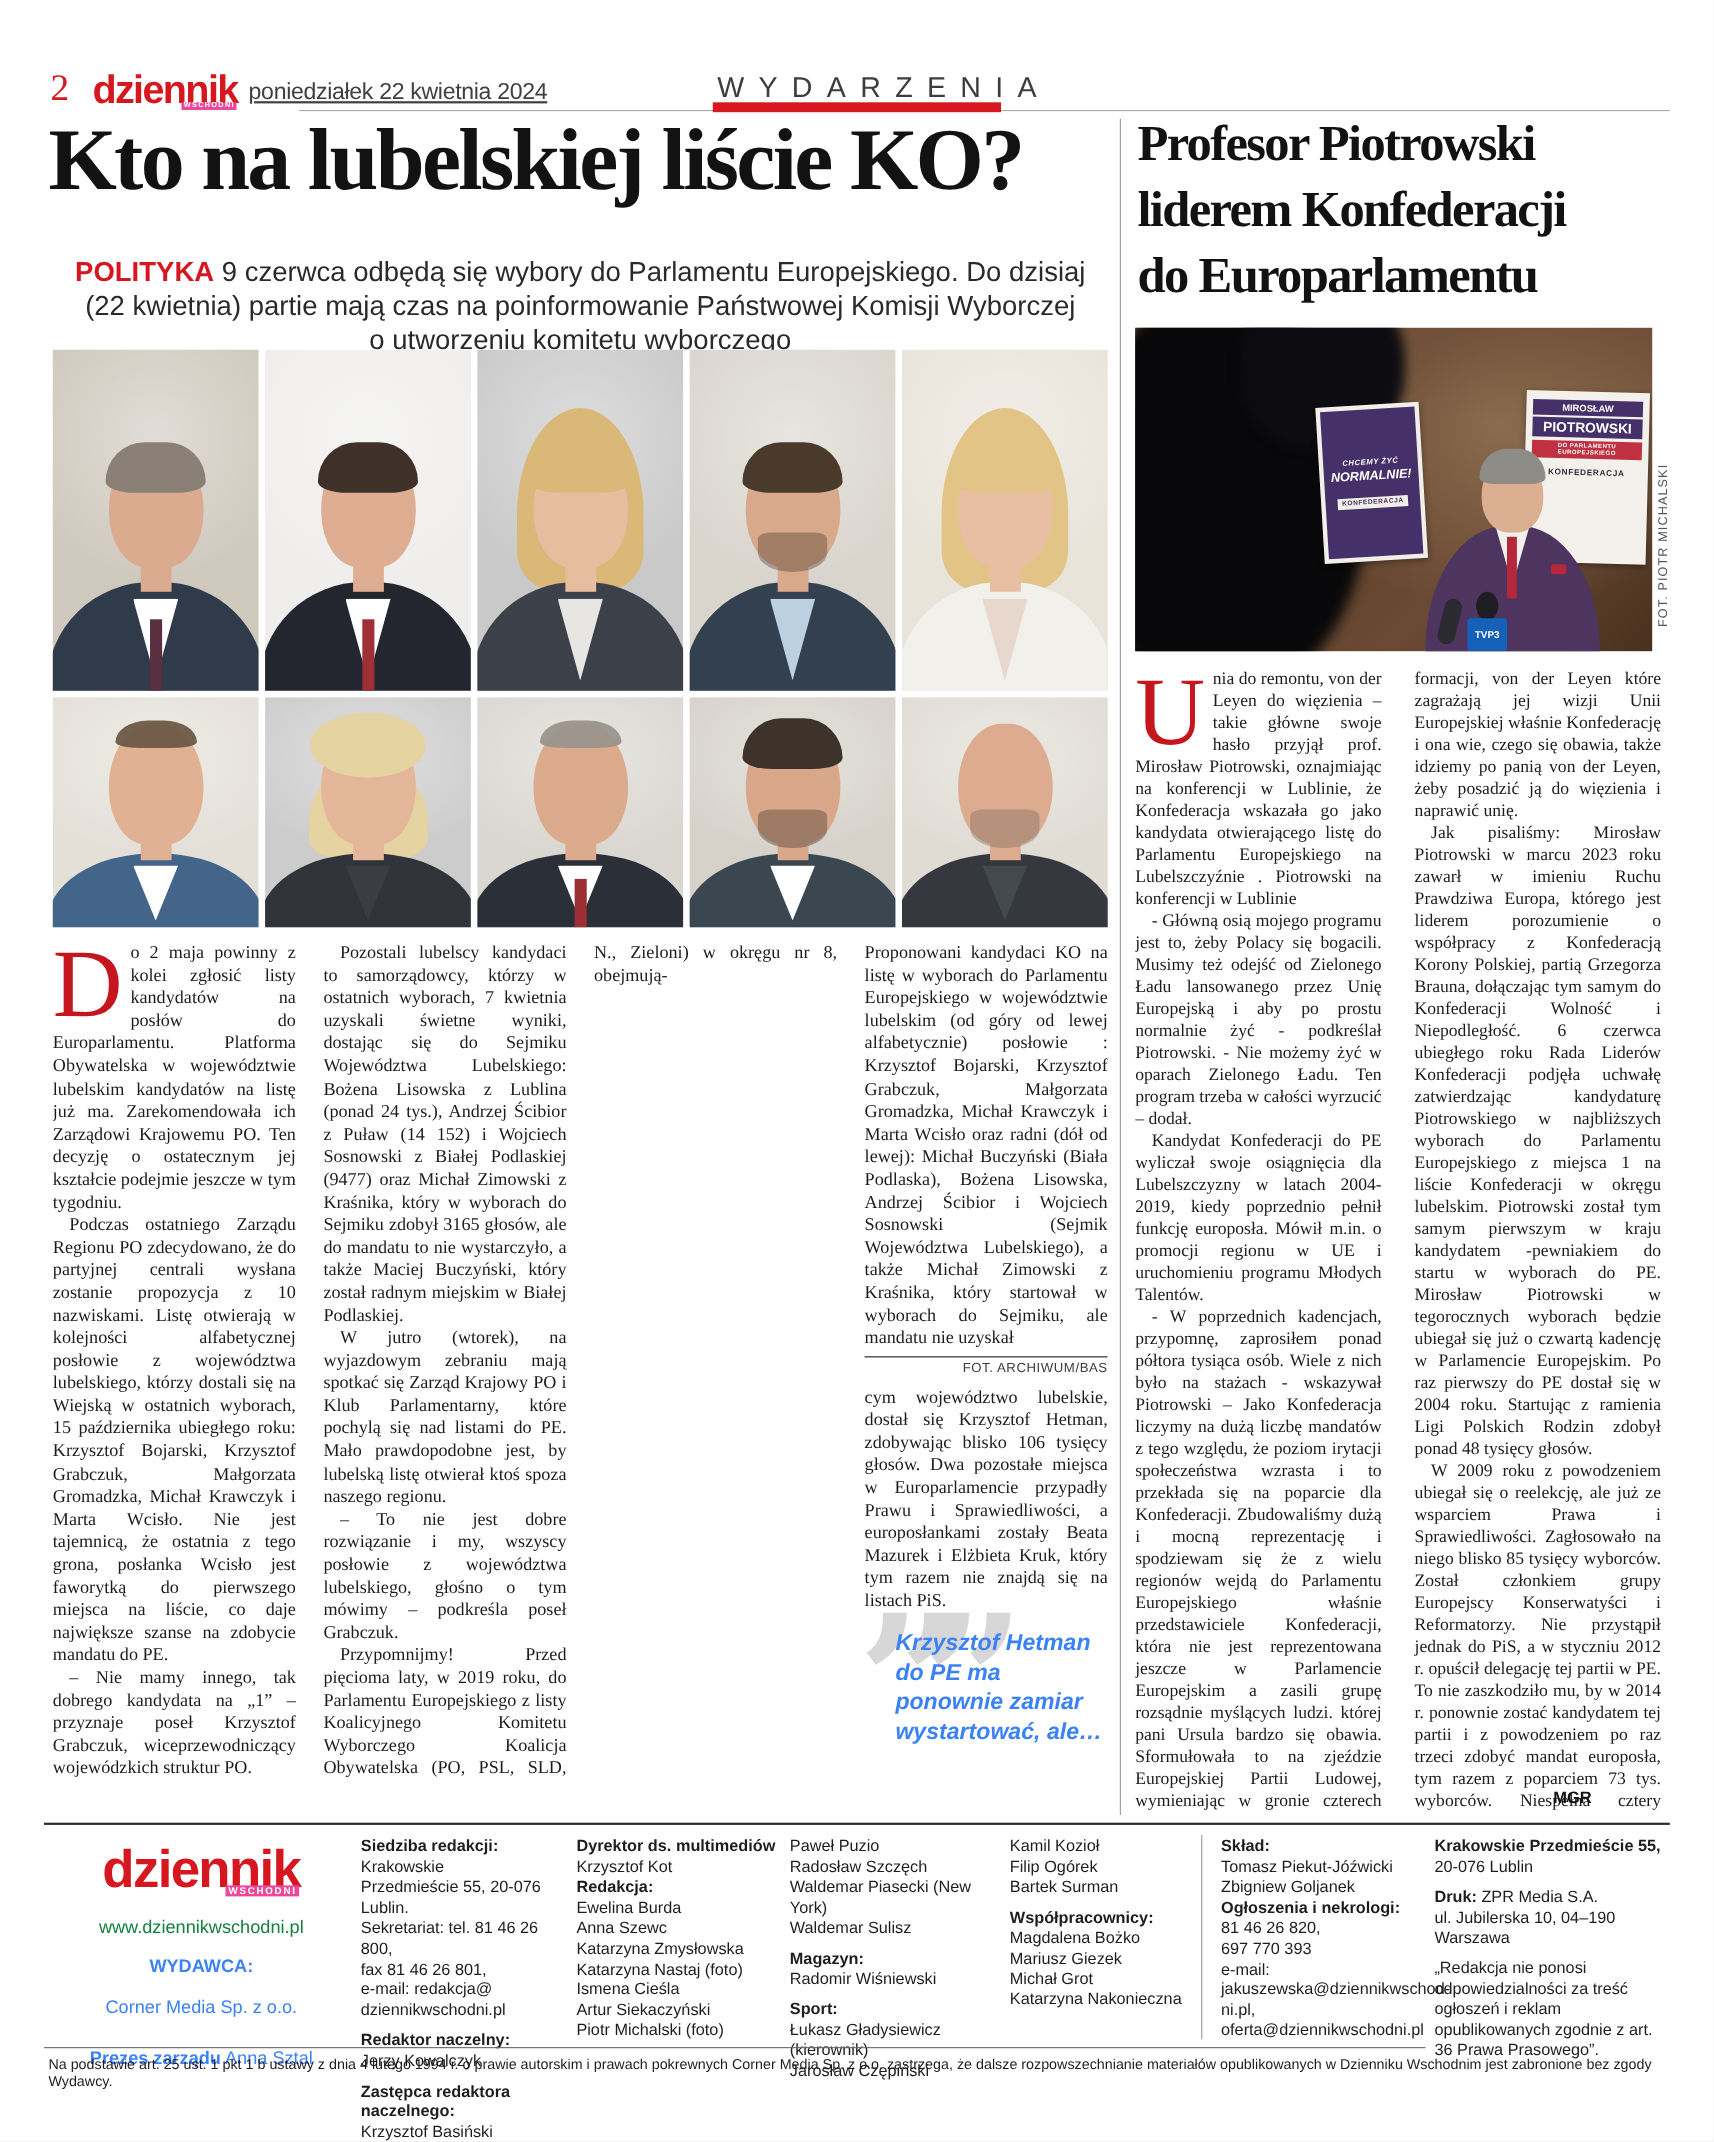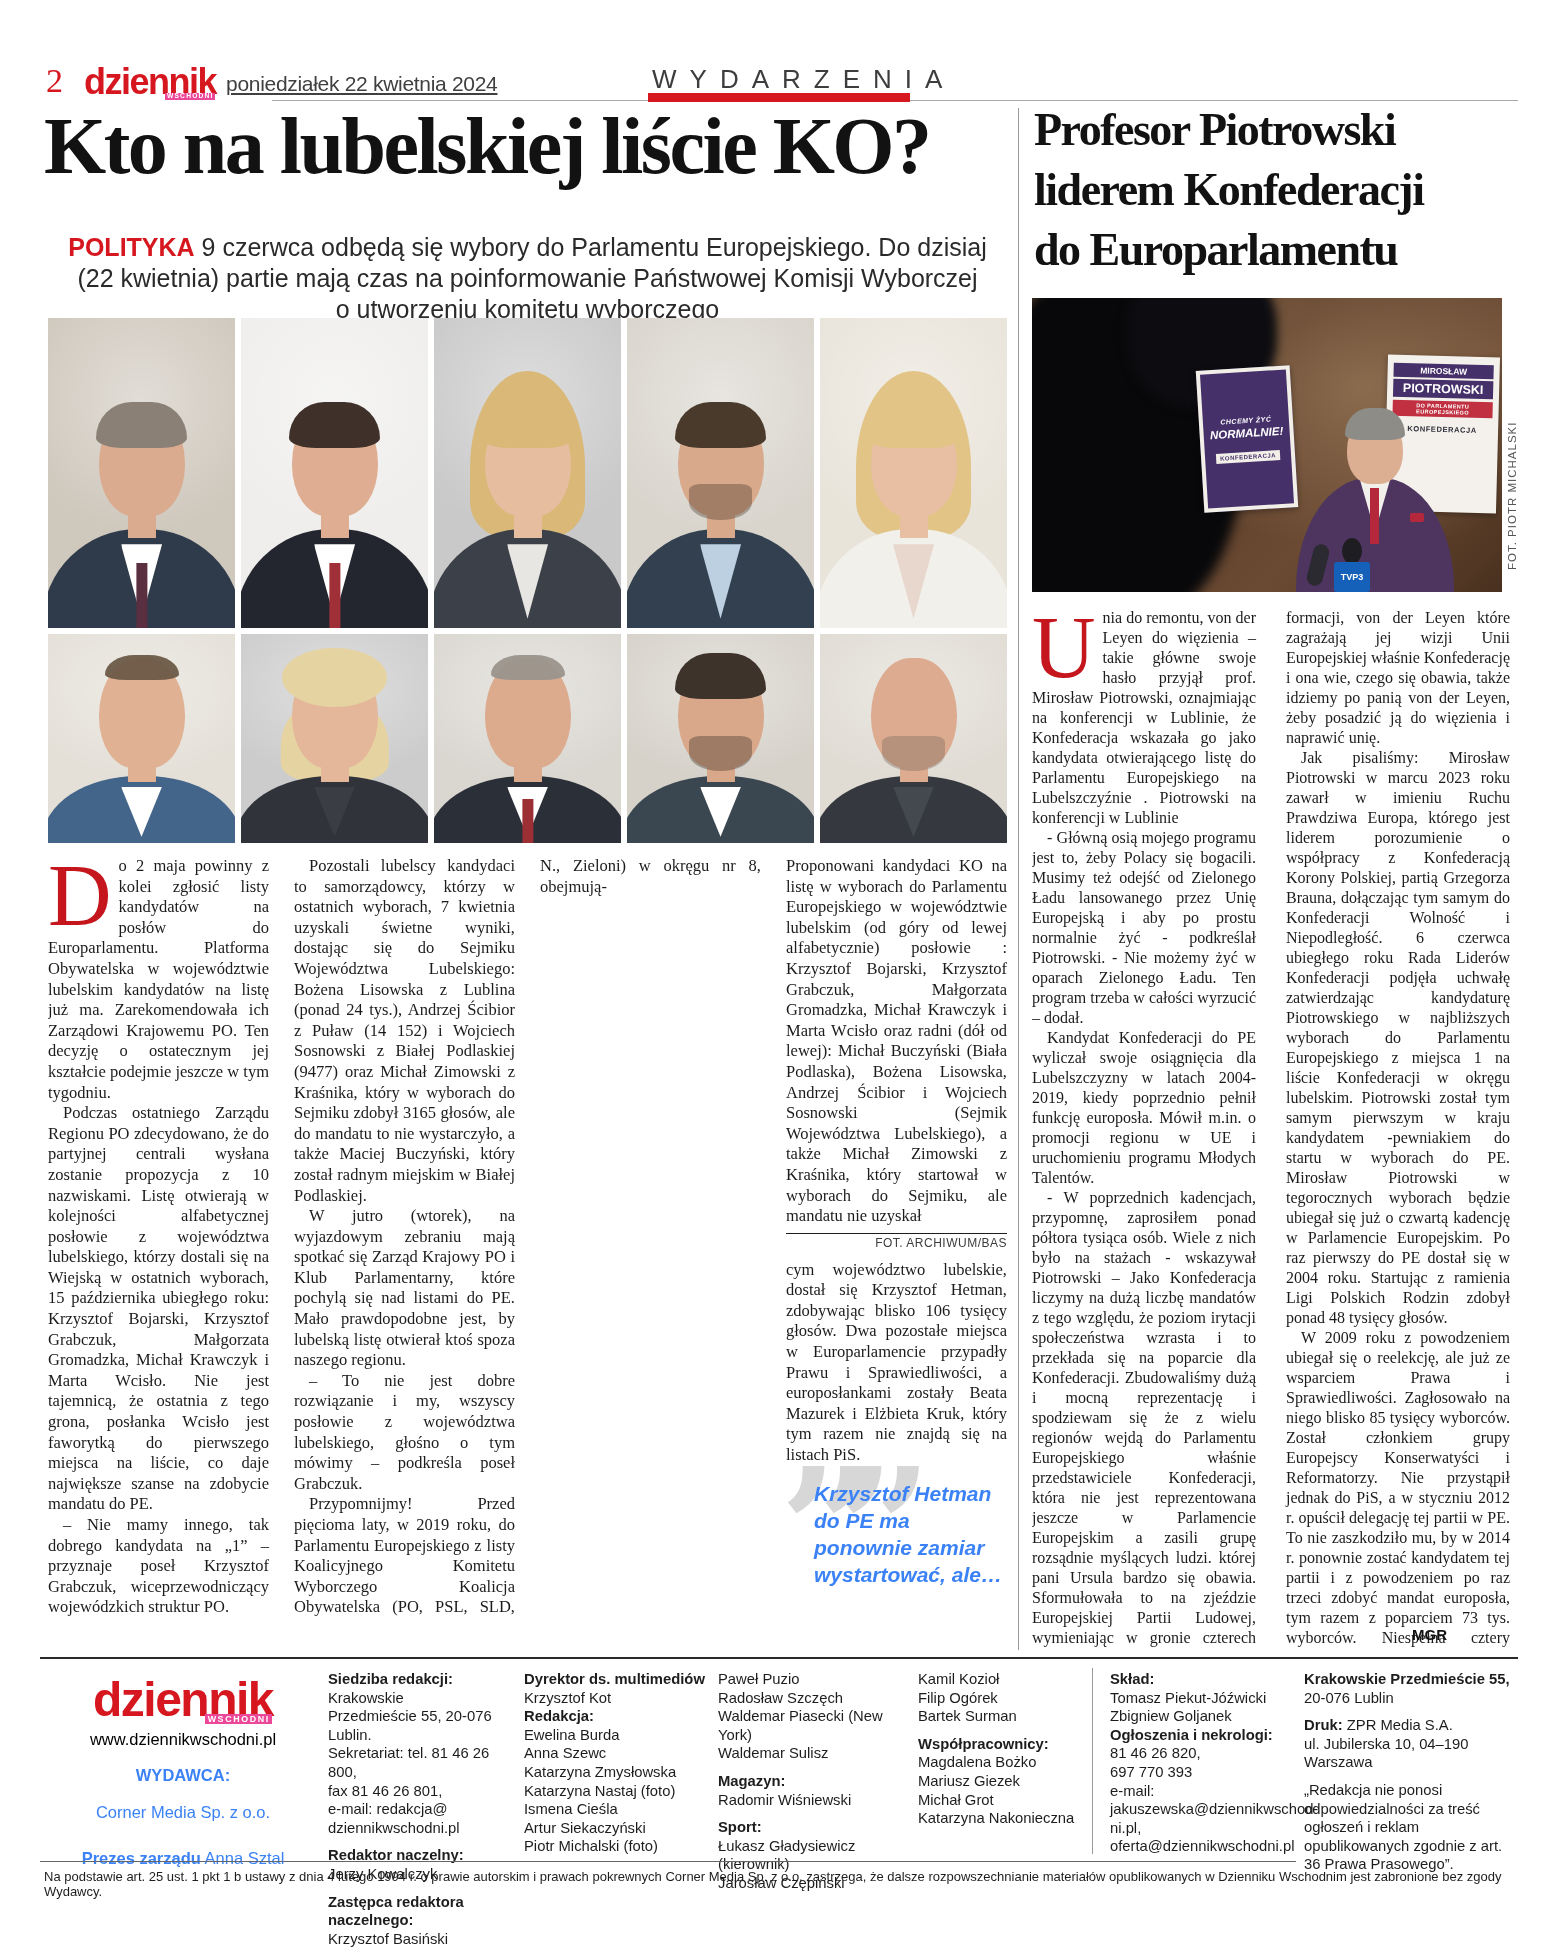--- a/index.html
+++ b/index.html
@@ -122,21 +122,21 @@
   #photo-credit-v{left:1506px;top:330px;width:16px;height:240px;
      writing-mode:vertical-rl;transform:rotate(180deg);
      font:400 11.5px "Liberation Sans",sans-serif;color:#555;letter-spacing:1px;}
   #r-byline{left:1369px;top:1626px;width:78px;text-align:right;
      font:700 15px "Liberation Sans",sans-serif;color:#111;}
 
   
   #f-toprule{left:40px;top:1657px;width:1478px;height:2px;background:#2a2a2a;}
   #f-logoblk{left:44px;top:1676px;width:278px;text-align:center;}
   #f-logo{font-size:48px;}
-  #f-url{font:400 16.5px "Liberation Sans",sans-serif;color:#000000;margin:6px 0 16px;}
+  #f-url{font:400 16.5px "Liberation Sans",sans-serif;color:#15803d;margin:19px 0 16px;}
   .f-line{font:400 16.5px "Liberation Sans",sans-serif;color:#3b82f6;line-height:21px;margin-top:16px;}
   .f-line b{font-weight:700;}
   .f-gap{height:9px;}
   .fcol{position:absolute;top:1670px;}
   #fcol1{left:328px;width:188px;}
   #fcol2{left:524px;width:188px;}
   #fcol3{left:718px;width:196px;}
   #fcol4{left:918px;width:178px;}
   #fcol5{left:1110px;width:186px;}
   #fcol6{left:1304px;width:214px;}

